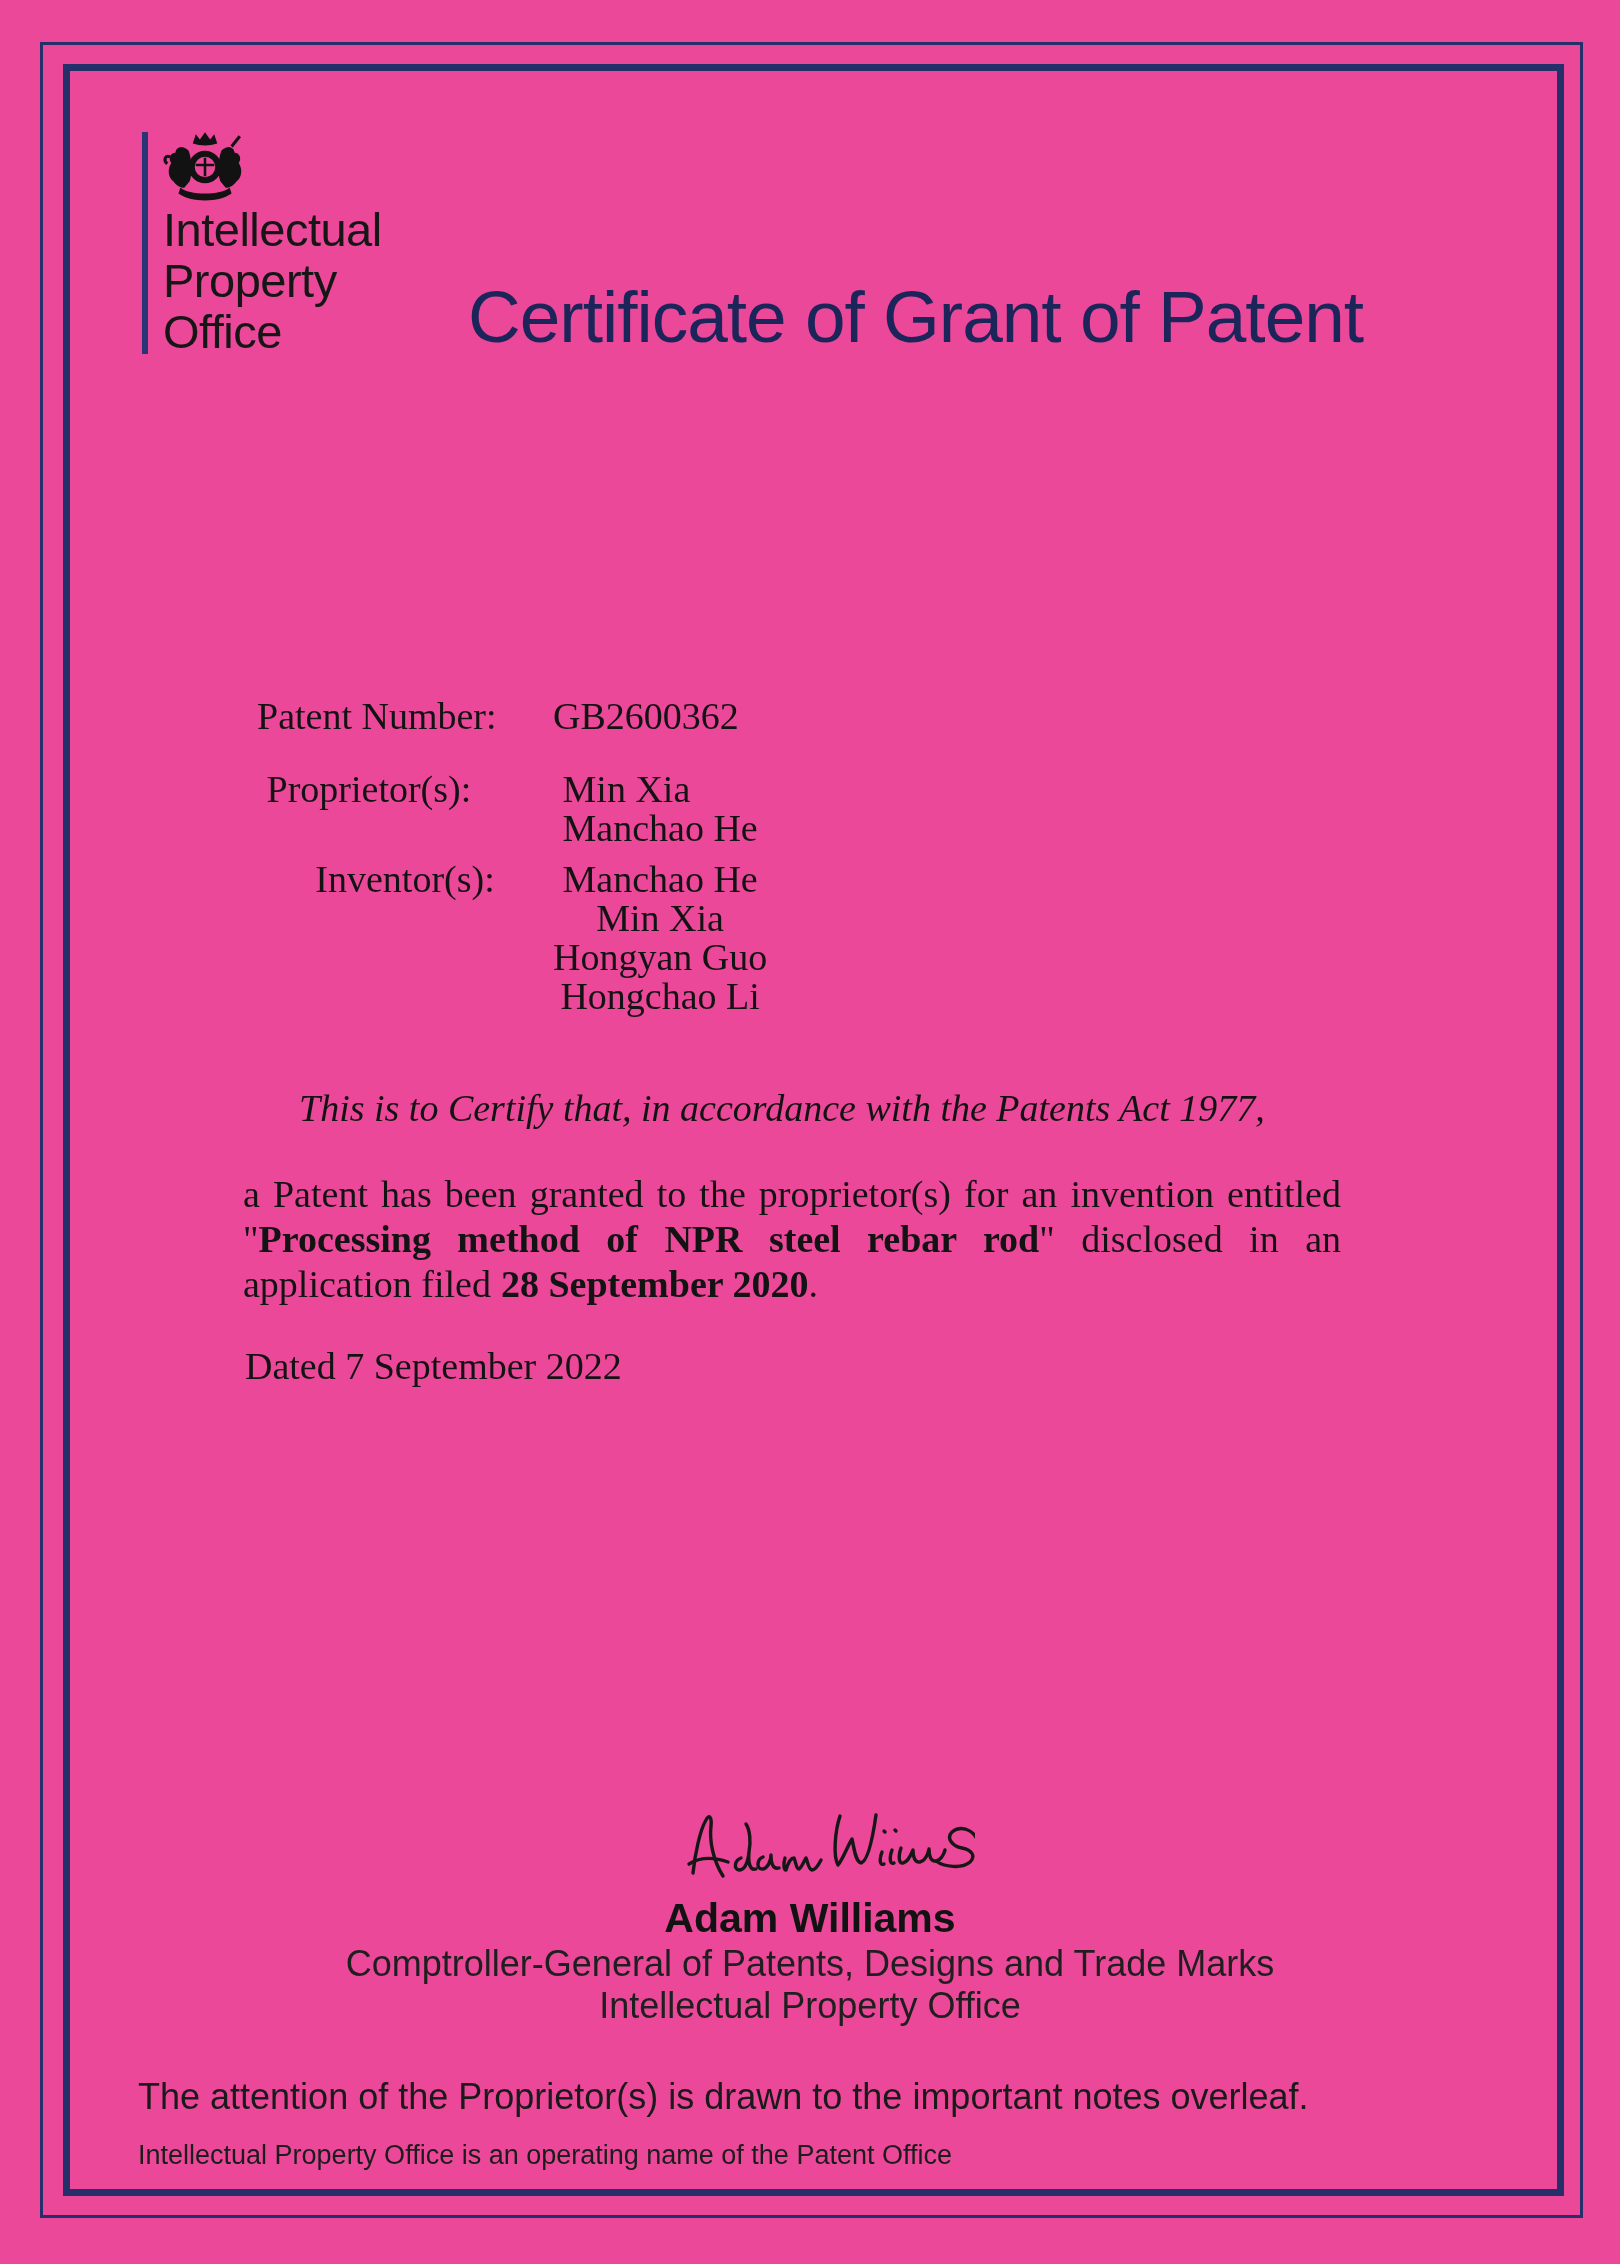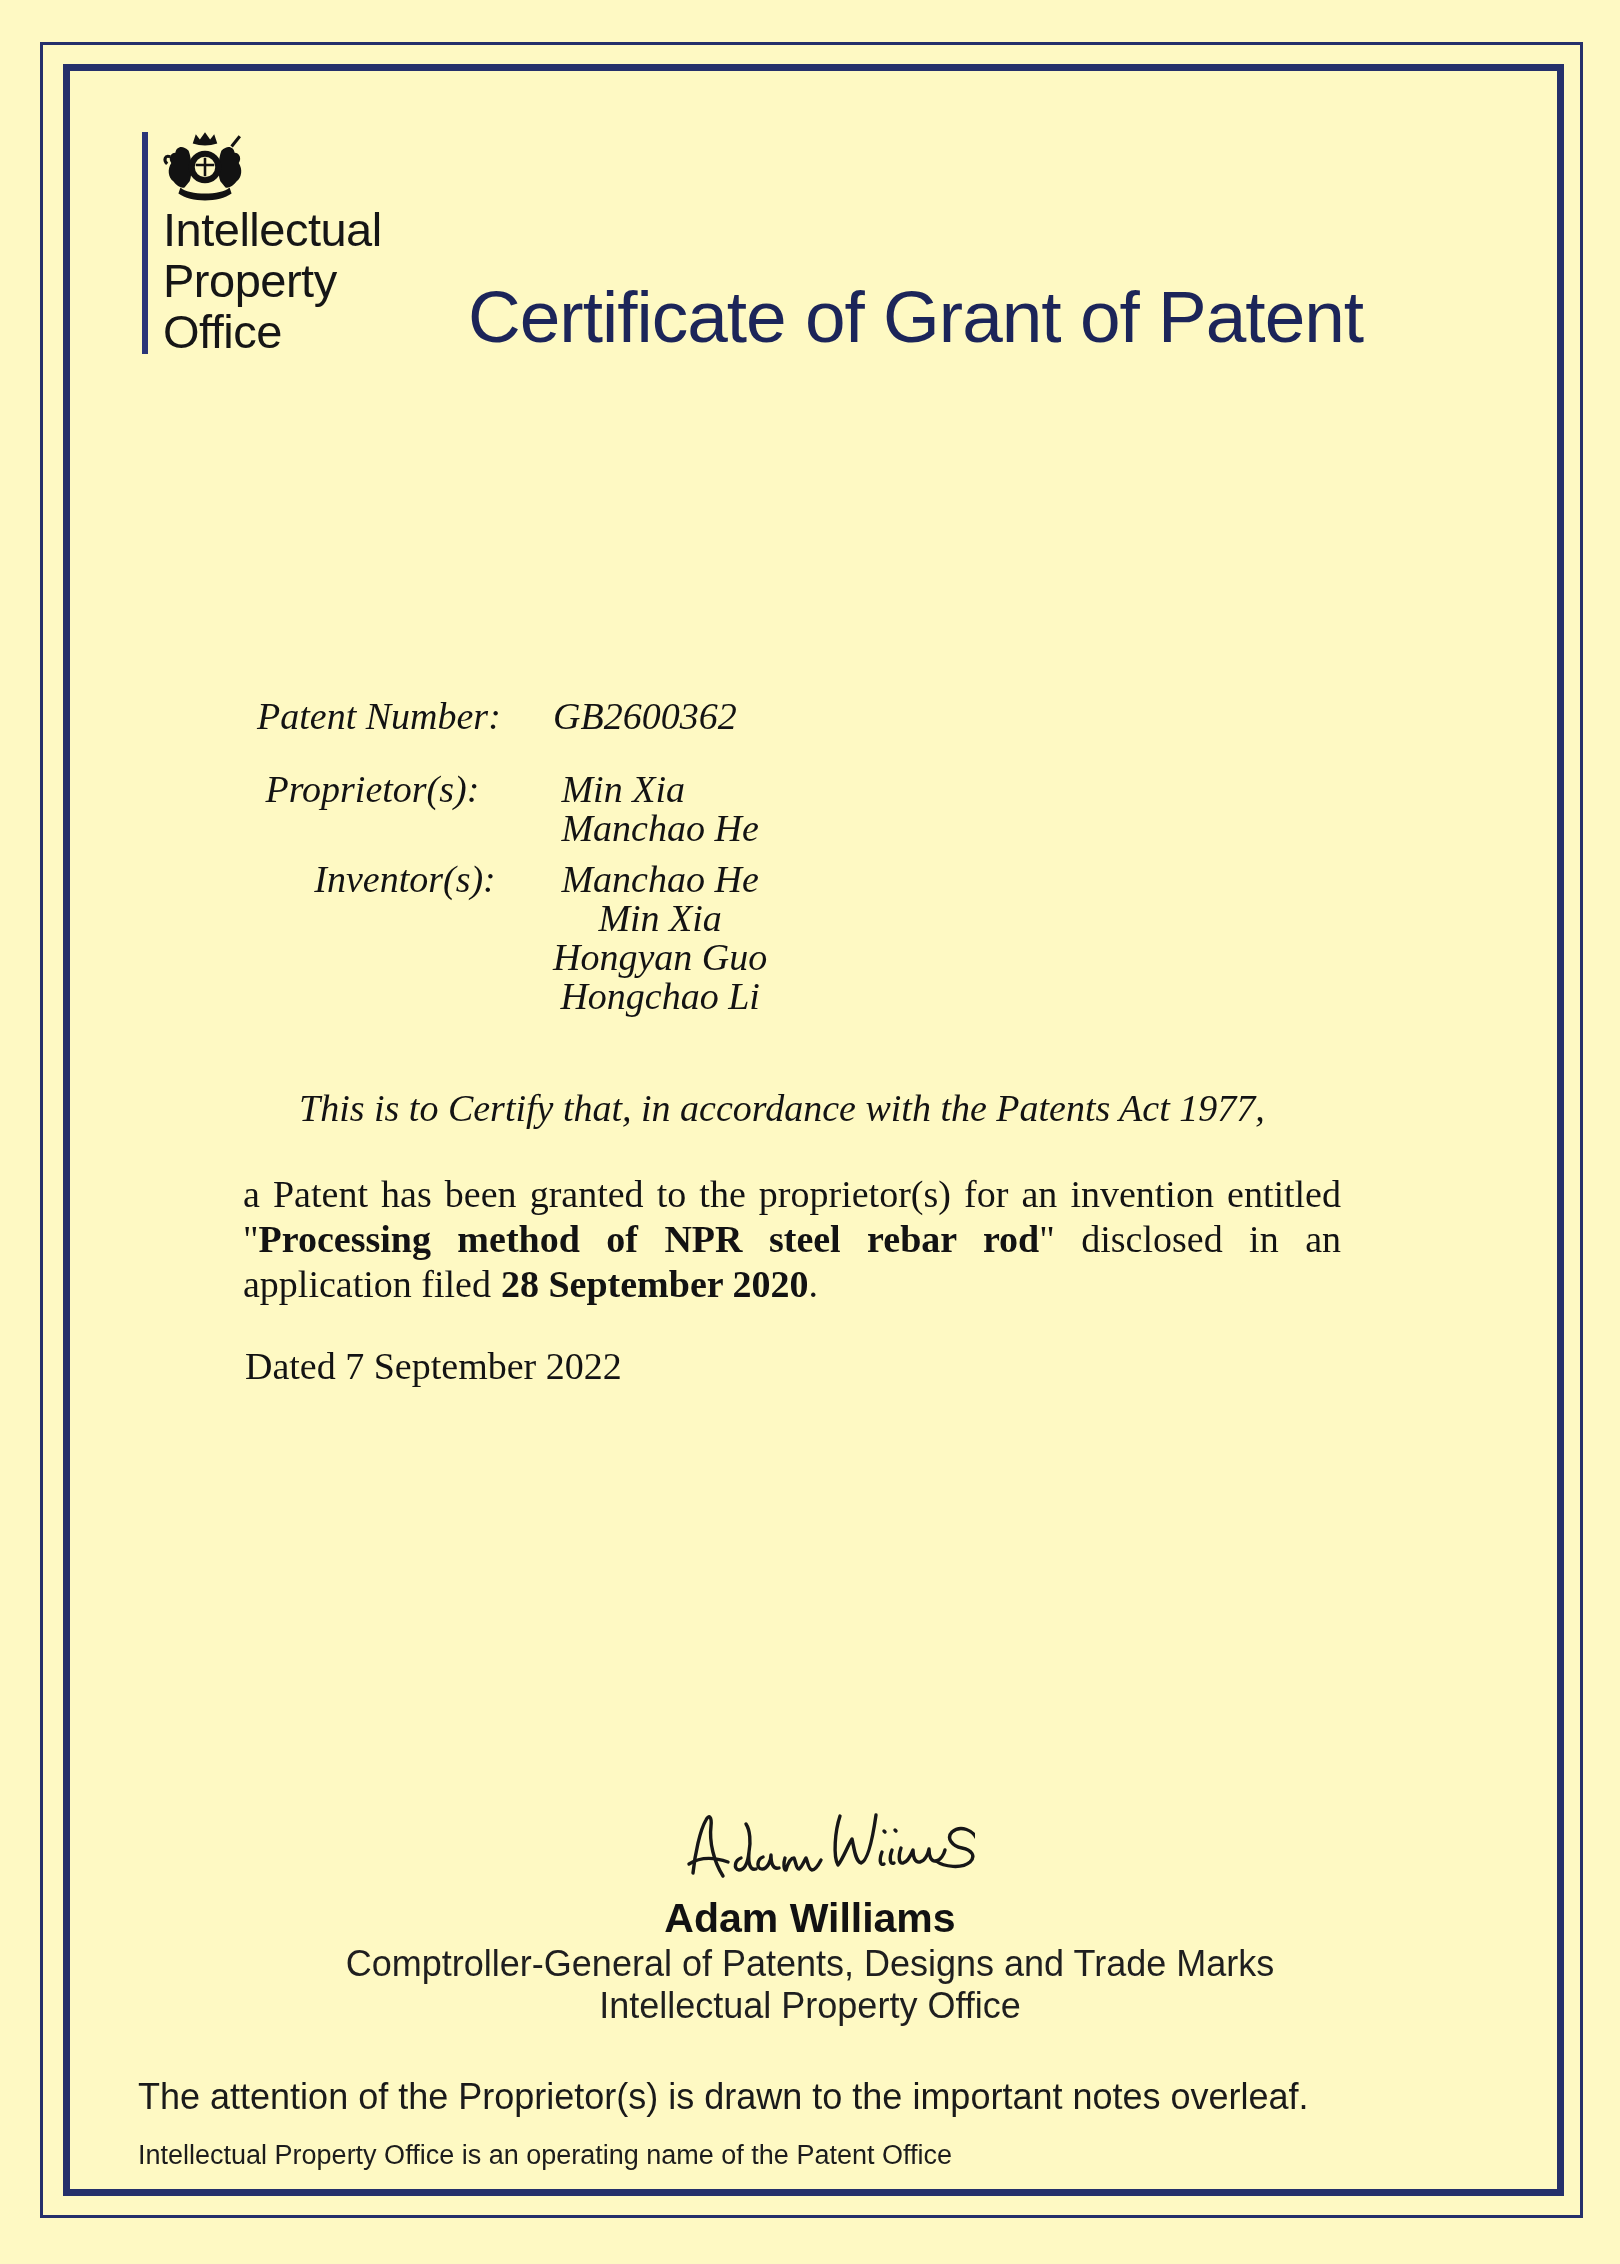--- a/index.html
+++ b/index.html
@@ -1,19 +1,19 @@
 <!DOCTYPE html>
 <html><head>
 <meta charset="utf-8">
 <style>
   html,body{margin:0;padding:0;background:#ffffff;}
   .page{
     position:relative;
     width:1620px;height:2264px;
-    background:#fef9c3;
+    background:#ec4899;
     overflow:hidden;
     font-family:"Liberation Sans", sans-serif;
   }
   .outer-border{
     position:absolute;left:40px;top:42px;width:1543px;height:2176px;
     border:3px solid var(--navy);
     box-sizing:border-box;
   }
   .inner-border{
     position:absolute;left:63px;top:64px;width:1501px;height:2132px;
@@ -33,21 +33,21 @@
     position:absolute;left:468px;top:278px;width:1040px;
     font-size:73px;line-height:78px;font-weight:300;
     color:var(--title-navy);letter-spacing:-1px;white-space:nowrap;
   }
   
   .details{
     position:absolute;left:257px;top:697px;
     font-family:"Liberation Serif", serif;
     font-size:38px;line-height:39px;color:#131313;
   }
-  .detail-row{display:flex;font-style:italic;}
+  .detail-row{display:flex;}
   .detail-row .lbl{width:296px;flex:0 0 296px;}
   .detail-row.r2{margin-top:34px;justify-content:center;}
   .detail-row.r3{margin-top:12px;text-align:center;}
   
   .certify{
     position:absolute;left:299px;top:1086px;
     font-family:"Liberation Serif", serif;font-style:italic;
     font-size:38px;color:#131313;white-space:nowrap;
   }
   .grant{

